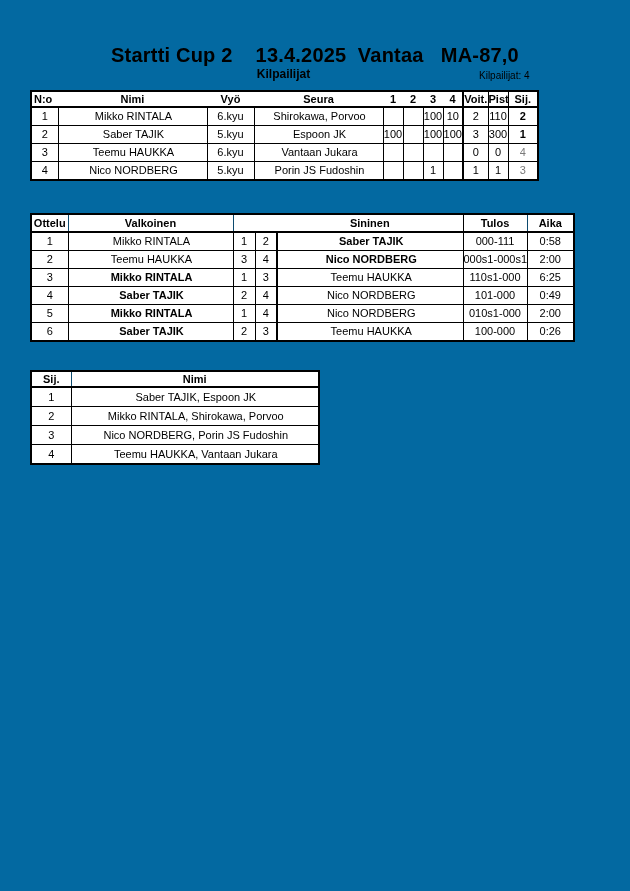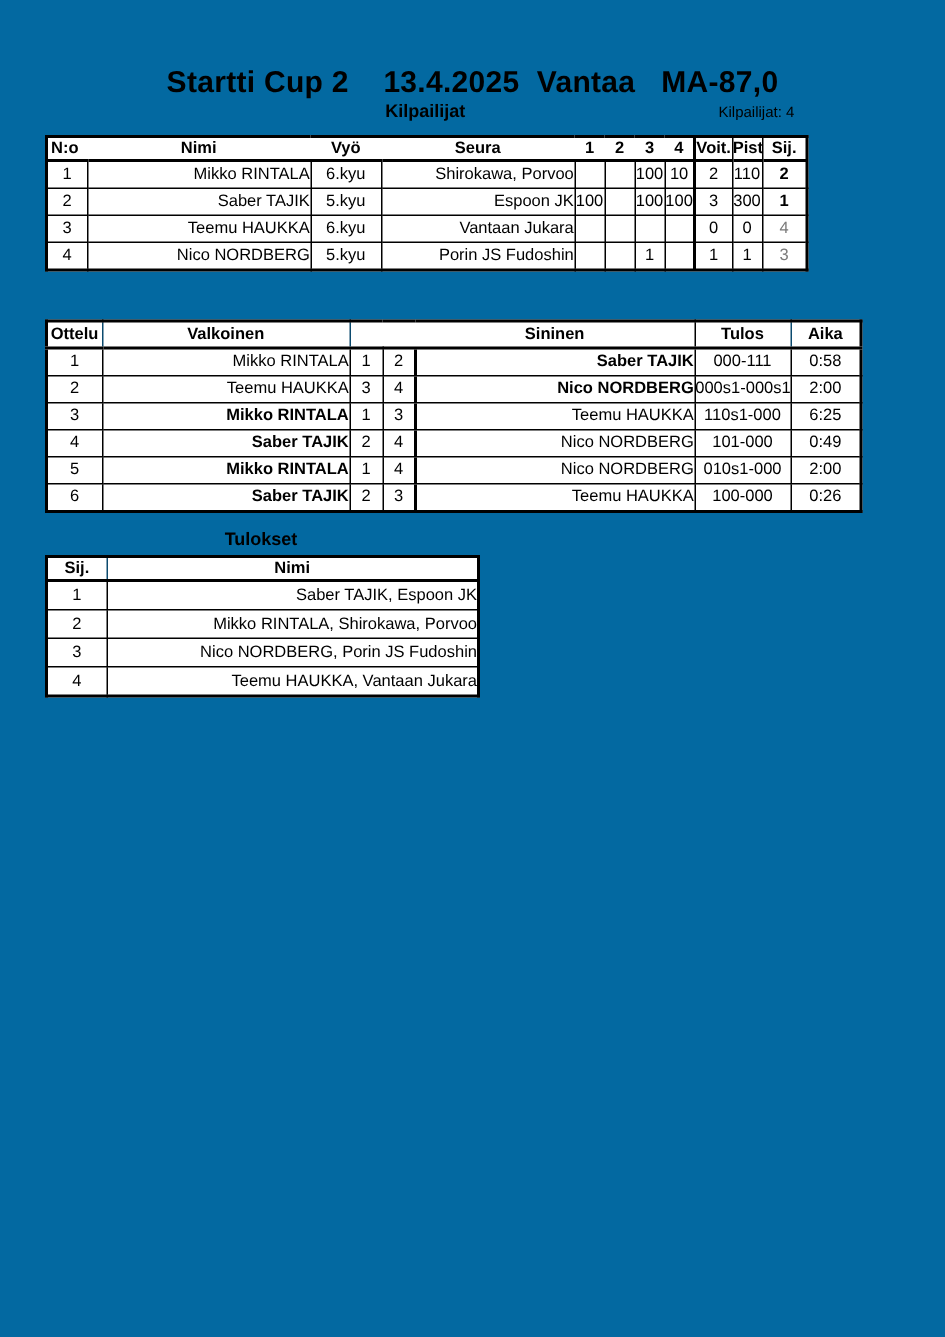--- a/index.html
+++ b/index.html
@@ -21,21 +21,21 @@
   #h-tulokset   { top:352px; left:30px; width:288px; }
   .participants-note { position:absolute; top:70px; left:479px; font-size:10px; }
 
   table {
     position:absolute; border-collapse:collapse; table-layout:fixed;
     border:2px solid #000; background:#fff;
   }
   th, td { font-size:11px; padding:0; overflow:hidden; white-space:nowrap; line-height:1; }
   th { font-weight:bold; border:0 solid #000; border-bottom:2px solid #000; }
   td { border:1px solid #000; }
-  .al { text-align:right; padding-left:2px; }
+  .al { text-align:center; padding-left:2px; }
   .ac { text-align:center; }
   .bold { font-weight:bold; }
   .muted { color:#7a7a7a; }
   .div-l { border-left:2px solid #000 !important; }
   .hb-r { border-right:1px solid #0c4a6e; }
   .hb-l { border-left:1px solid #000; }
 
   #t-kilpailijat { left:30px; top:90px; width:507px; }
   #t-kilpailijat th { height:14px; }
   #t-kilpailijat td { height:17px; }
@@ -215,21 +215,20 @@
         <td class="al bold">Saber TAJIK</td>
         <td class="ac">2</td>
         <td class="ac">3</td>
         <td class="al div-l">Teemu HAUKKA</td>
         <td class="ac">100-000</td>
         <td class="ac">0:26</td>
       </tr>
     </tbody>
   </table>
 
-  <div class="section-heading" id="h-tulokset">Tulokset</div>
 
   <table id="t-tulokset">
     <colgroup>
         <col style="width:40px">
         <col style="width:248px">
       </colgroup>
     <thead>
       <tr>
         <th class="ac hb-r">Sij.</th>
         <th class="ac">Nimi</th>

